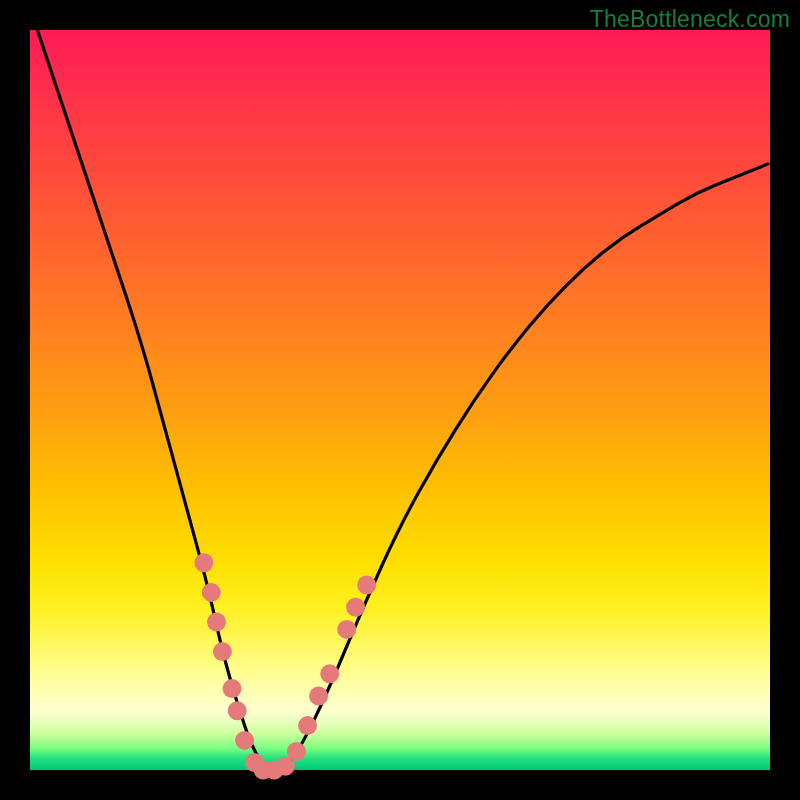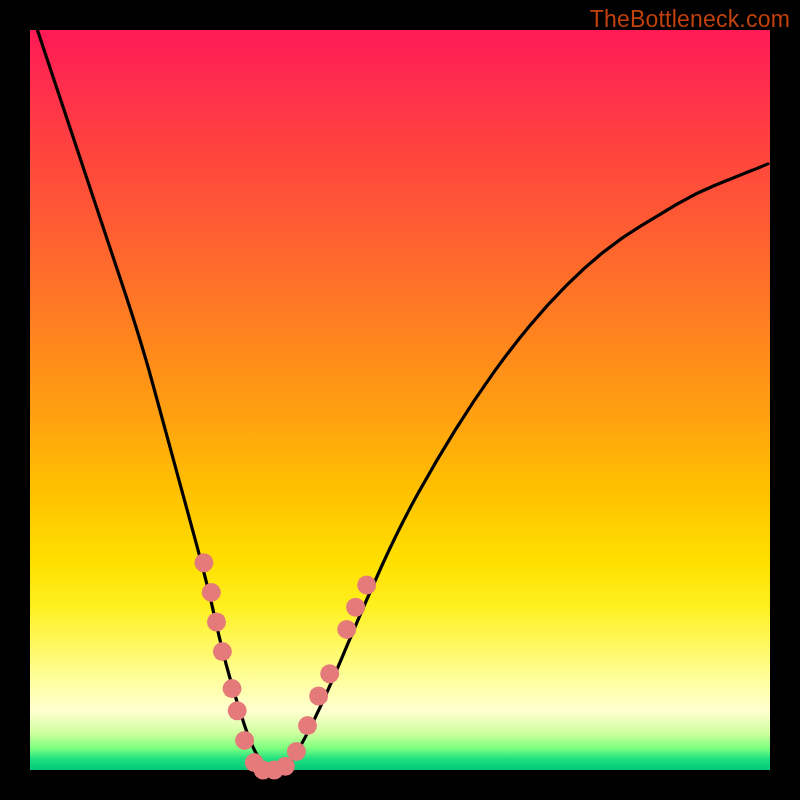--- a/index.html
+++ b/index.html
@@ -40,21 +40,21 @@
       #d0ffa0 95%,
       #80ff80 97%,
       #20e080 98.5%,
       #00c878 100%
     );
   }
   .watermark {
     position: absolute;
     top: 6px;
     right: 10px;
-    color: #c2410c;
+    color: #15803d;
     font-size: 23px;
     font-weight: 500;
     letter-spacing: 0.2px;
   }
   svg.curve {
     position: absolute;
     left: 0;
     top: 0;
     width: 100%;
     height: 100%;

